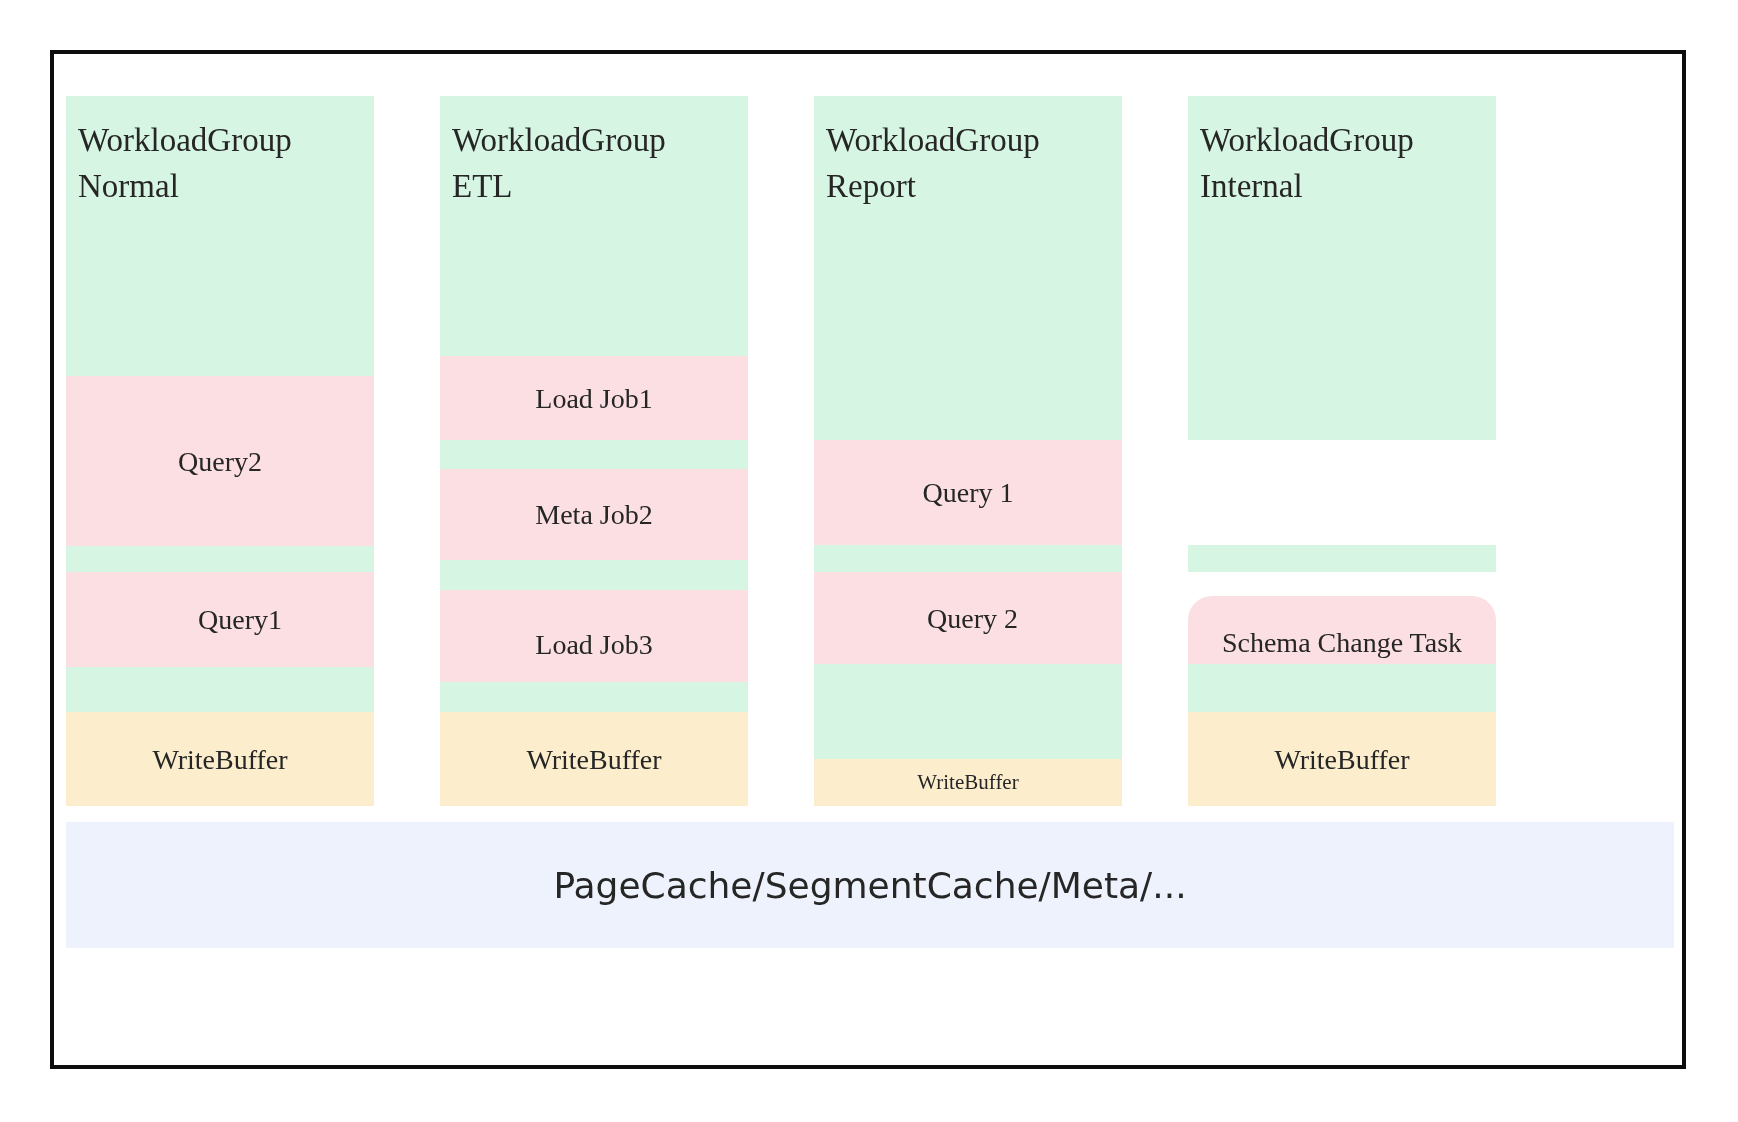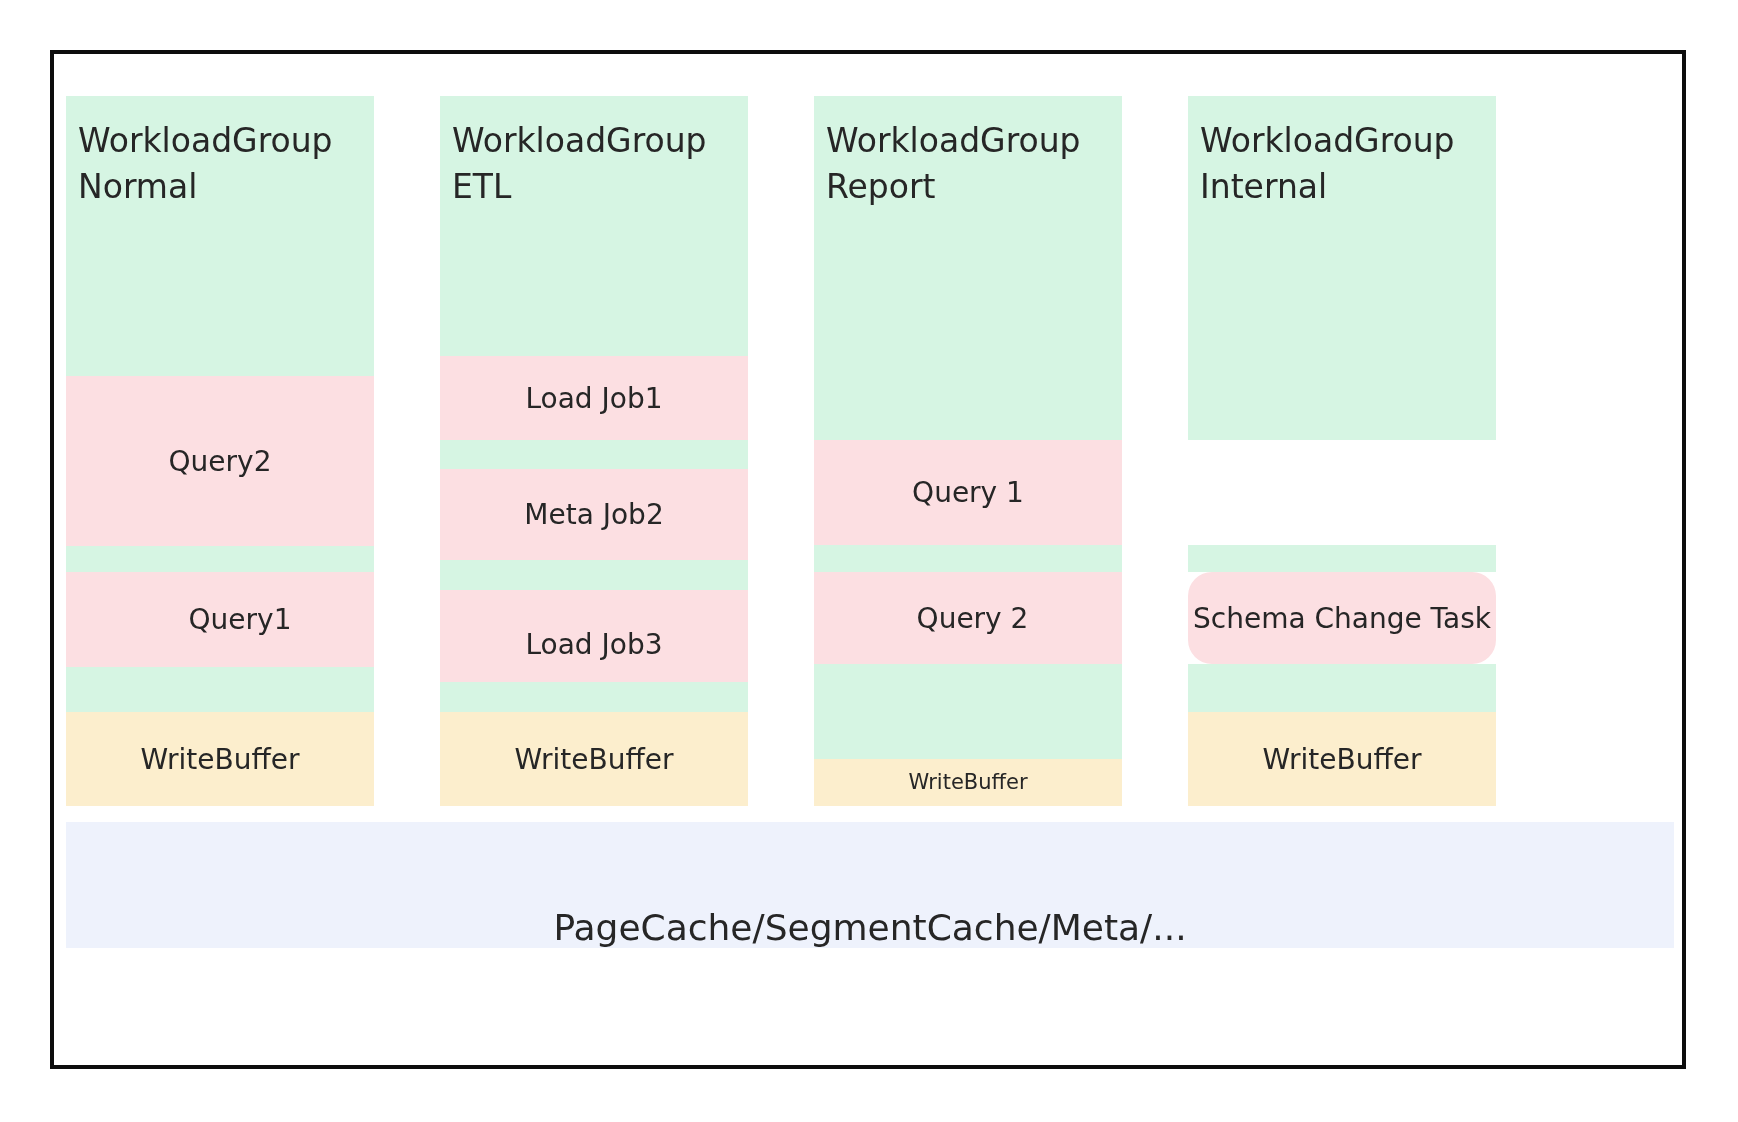--- a/index.html
+++ b/index.html
@@ -50,20 +50,21 @@
   .seg {
     position: absolute;
     left: 0;
     width: 100%;
     box-sizing: border-box;
     display: flex;
     align-items: center;
     justify-content: center;
     text-align: center;
     line-height: 1.25;
+    font-family: Liberation Serif, serif;
   }
 
   .seg.green    { background: #d6f5e3; }
   .seg.pink     { background: #fcdfe2; }
   .seg.yellow   { background: #fceecd; }
 
   
   .seg.header {
     align-items: flex-start;
     justify-content: flex-start;
@@ -85,21 +86,21 @@
 
   
   #shared-bar {
     position: absolute;
     left: 12px;
     top: 768px;
     width: 1608px;
     height: 126px;
     background: #eef2fc;
     display: flex;
-    align-items: flex-end;
+    align-items: center;
     justify-content: center;
   }
   #shared-bar .bar-label {
     font-size: 36px;
     color: #262626;
   }
 </style>
 </head>
 <body>
 
@@ -156,21 +157,21 @@
       <div class="seg green" style="top: 568px; height: 95px;"></div>
       <div class="seg yellow" style="top: 663px; height: 47px;">
           <span class="seg-label small">WriteBuffer</span>
         </div>
     </div>
 
     <div class="wg-column c3">
       <div class="seg green header" style="top: 0px; height: 344px;">WorkloadGroup
 Internal</div>
       <div class="seg green" style="top: 449px; height: 27px;"></div>
-      <div class="seg pink" style="top: 476px; height: 92px; border-radius: 24px;">
+      <div class="seg pink" style="top: 500px; height: 92px; border-radius: 24px;">
           <span class="seg-label">Schema Change Task</span>
         </div>
       <div class="seg green" style="top: 568px; height: 48px;"></div>
       <div class="seg yellow" style="top: 616px; height: 94px;">
           <span class="seg-label">WriteBuffer</span>
         </div>
     </div>
 
   </div>
 

